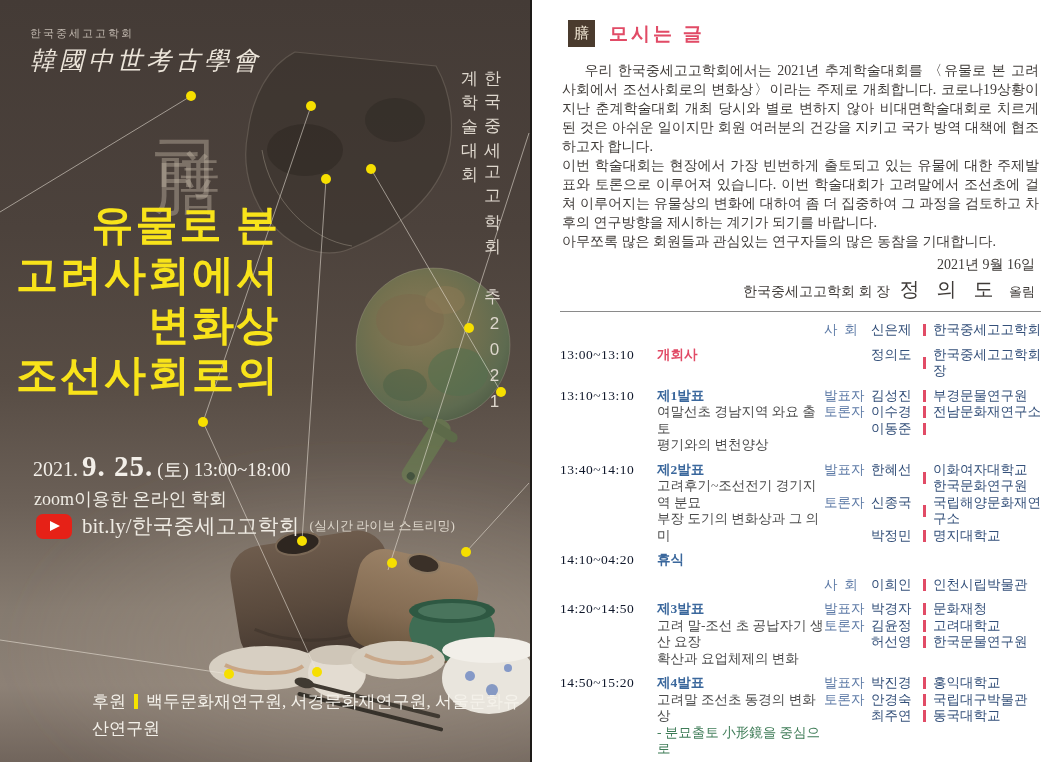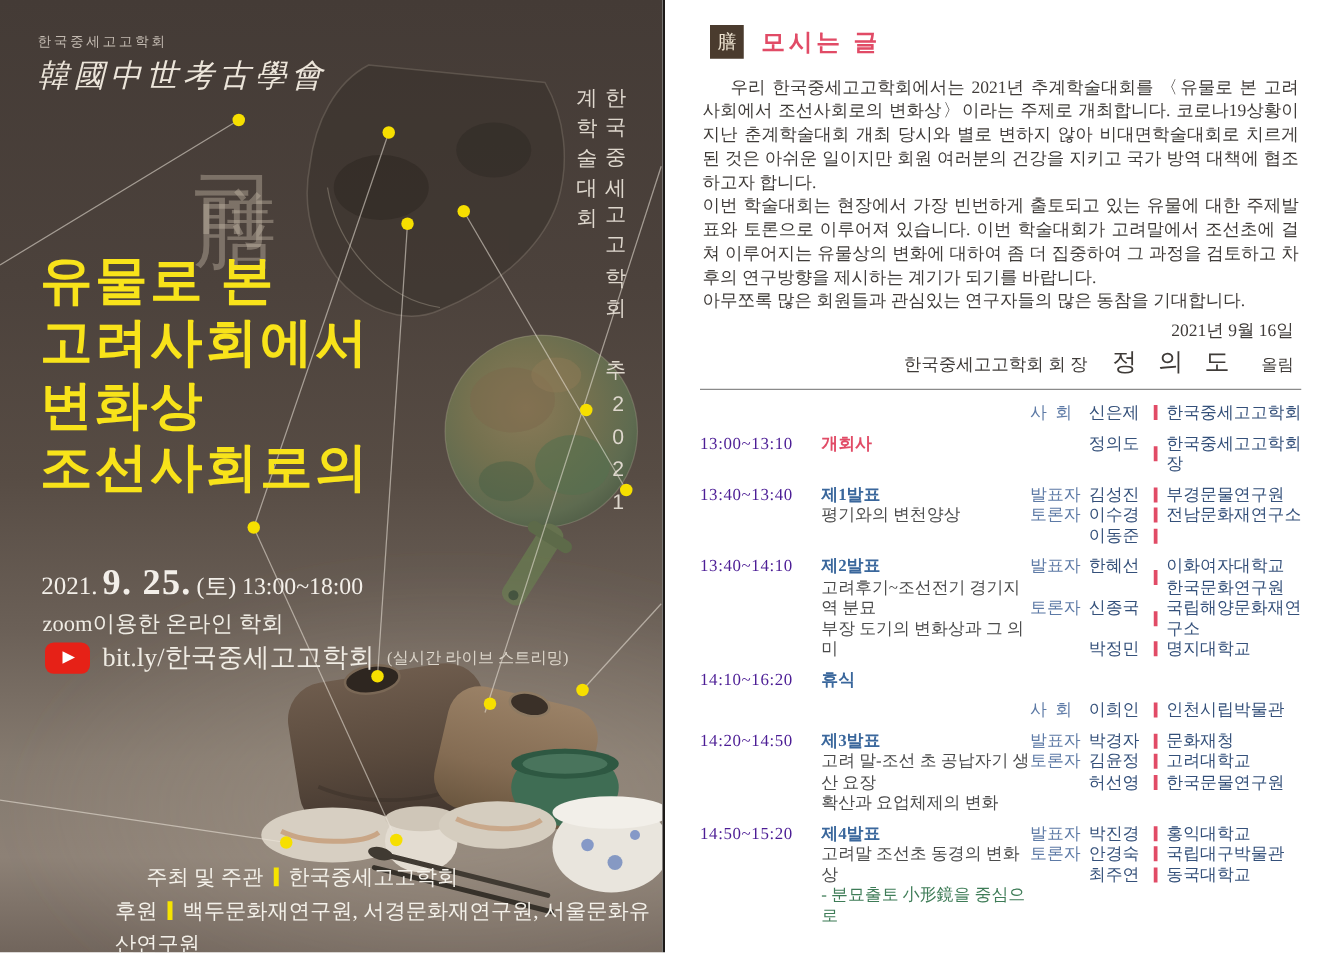--- a/index.html
+++ b/index.html
@@ -13,22 +13,22 @@
   .poster svg.art { position:absolute; left:0; top:0; }
   .p-logo { position:absolute; left:30px; top:26px; color:#c3bab1; }
   .p-logo .small { font-size:11px; letter-spacing:2px; font-family:"Liberation Sans","DejaVu Sans",sans-serif; }
   .p-logo .hanja { font-size:25px; letter-spacing:4px; color:#ece5da; margin-top:3px; font-style:italic; }
   .p-seal { position:absolute; left:148px; top:88px; writing-mode:vertical-rl; text-orientation:upright;
     font-size:66px; line-height:78px; color:rgba(196,184,166,0.42); letter-spacing:6px; }
   .p-vert { position:absolute; right:26px; top:58px; height:360px; display:flex; flex-direction:row; gap:10px;
     writing-mode:vertical-rl; text-orientation:upright; color:#ded7cd; }
   .p-vert .yr { font-size:17px; letter-spacing:7px; font-family:"Liberation Sans","DejaVu Sans",sans-serif; }
   .p-vert .ev { font-size:17px; letter-spacing:7px; }
-  .p-title { position:absolute; left:32px; top:200px; color:var(--title-yellow,#f8e31a);
-    font-size:42px; line-height:50px; letter-spacing:2px; font-weight:bold; }
+  .p-title { position:absolute; left:16px; top:200px; color:var(--title-yellow,#f8e31a);
+    font-size:42px; line-height:50px; letter-spacing:2px; font-weight:bold;text-align:right; }
   .p-date { position:absolute; left:33px; top:450px; color:#f3efe9; }
   .p-date .d1 { font-size:20px; } .p-date .d2 { font-size:29px; font-weight:bold; letter-spacing:1px; }
   .p-date .d3 { font-size:19px; }
   .p-online { position:absolute; left:34px; top:487px; color:#efece4; font-size:18px; }
   .p-link { position:absolute; left:36px; top:512px; color:#f0ece4; display:flex; align-items:center; gap:10px; }
   .yt { width:36px; height:25px; border-radius:7px; background:var(--yt,#e62117); position:relative; flex:0 0 auto; }
   .yt::after { content:""; position:absolute; left:14px; top:7px; border-left:10px solid #fff;
     border-top:5.5px solid transparent; border-bottom:5.5px solid transparent; }
   .p-link .big { font-size:21px; } .p-link .sm { font-size:13px; color:#ddd6cb; }
   .p-footer { position:absolute; left:0; top:688px; width:530px; color:#f4f1ea; font-size:17px; line-height:27px; }
@@ -40,27 +40,27 @@
   .panel { position:relative; width:529px; height:762px; background:#fff; border-left:2px solid #1d1a18;
     padding:16px 16px 0 28px; color:#3f3b38; }
   .inv-head { display:flex; align-items:center; gap:14px; margin-left:8px; margin-top:4px; }
   .inv-icon { width:27px; height:27px; background:#4a3b2e; color:#efe5d2; font-size:15px;
     display:flex; align-items:center; justify-content:center; }
   .inv-title { color:var(--red,#ef3b56); font-size:19px; font-weight:bold; letter-spacing:3px; }
   .inv-body { margin:14px 4px 0 2px; font-size:14px; line-height:19px; text-align:justify; color:#403c39; }
   .inv-body p.indent { text-indent:1.6em; }
   .inv-date { text-align:right; font-size:14px; margin:5px 8px 0 0; }
   .inv-sign { text-align:right; font-size:14px; margin:2px 8px 6px 0; }
-  .inv-sign .nm { font-size:20px; letter-spacing:6px; margin:0 16px; }
+  .inv-sign .nm { font-size:20px; letter-spacing:6px; margin:0 6px; }
   .inv-sign .post { font-size:13px; }
   .divider { border-top:1px solid #8a8a8a; margin:8px 2px 10px 0; }
   .sch { margin-top:4px; }
   .sch-row { display:grid; grid-template-columns:97px 167px auto; margin-bottom:8px;
     font-size:13.5px; line-height:16.5px; }
-  .sch-time { color:#4c1d95; letter-spacing:0.5px;font-family:Liberation Serif, serif; }
+  .sch-time { color:#0f172a; letter-spacing:0.5px;font-family:Liberation Serif, serif; }
   .sch-title { font-weight:bold; }
   .k-red { color:var(--red,#e14b66); } .k-blue { color:var(--blue,#3a679c); }
   .sch-sub { color:#4b4b4b; font-weight:normal; }
   .sub-green { color:var(--green,#3e7c57); }
   .pline { display:flex; align-items:baseline; }
   .prole { width:47px; color:#5d7aa6; flex:0 0 auto; white-space:pre; }
   .pname { width:50px; color:var(--navy,#34507a); flex:0 0 auto; }
   .pbar { width:3px; height:12px; background:var(--red,#e0556a); margin:0 7px 0 2px;
     align-self:center; flex:0 0 auto; }
   .paffil { color:var(--navy,#34507a); }
@@ -211,23 +211,20 @@
 
     <div class="p-online">zoom이용한 온라인 학회</div>
 
     <div class="p-link">
       <span class="yt"></span>
       <span class="big">bit.ly/한국중세고고학회</span>
       <span class="sm">(실시간 라이브 스트리밍)</span>
     </div>
 
     <div class="p-footer">
-      <div class="l1">
-        <span>주최 및 주관</span><span class="ybar"></span><span>한국중세고고학회</span>
-      </div>
       <div class="l2">
         <span>후원</span><span class="ybar"></span><span>백두문화재연구원, 서경문화재연구원, 서울문화유산연구원</span>
       </div>
     </div>
   </div>
 
   <div class="panel">
 
     <div class="inv-head">
       <div class="inv-icon">膳</div>
@@ -270,23 +267,24 @@
           <div class="">
             <div class="pline">
               <div class="prole"></div>
               <div class="pname">정의도</div>
               <div class="pbar"></div>
               <div class="paffil">한국중세고고학회장</div>
             </div>
           </div>
         </div>
         <div class="sch-row">
-          <div class="sch-time">13:40~13:40</div>
+          <div class="sch-time">13:10~13:10</div>
           <div class="sch-title">
             <div class="k-blue">제1발표</div>
+            <div class="sch-sub">여말선초 경남지역 와요 출토</div>
             <div class="sch-sub">평기와의 변천양상</div>
           </div>
           <div class="">
             <div class="pline">
               <div class="prole">발표자</div>
               <div class="pname">김성진</div>
               <div class="pbar"></div>
               <div class="paffil">부경문물연구원</div>
             </div>
             <div class="pline">
@@ -324,21 +322,21 @@
             </div>
             <div class="pline">
               <div class="prole"></div>
               <div class="pname">박정민</div>
               <div class="pbar"></div>
               <div class="paffil">명지대학교</div>
             </div>
           </div>
         </div>
         <div class="sch-row">
-          <div class="sch-time">14:10~16:20</div>
+          <div class="sch-time">14:10~04:20</div>
           <div class="sch-title">
             <div class="k-blue">휴식</div>
           </div>
           <div class=""></div>
         </div>
         <div class="sch-row">
           <div class="sch-time"></div>
           <div class="sch-title"></div>
           <div class="">
             <div class="pline">

